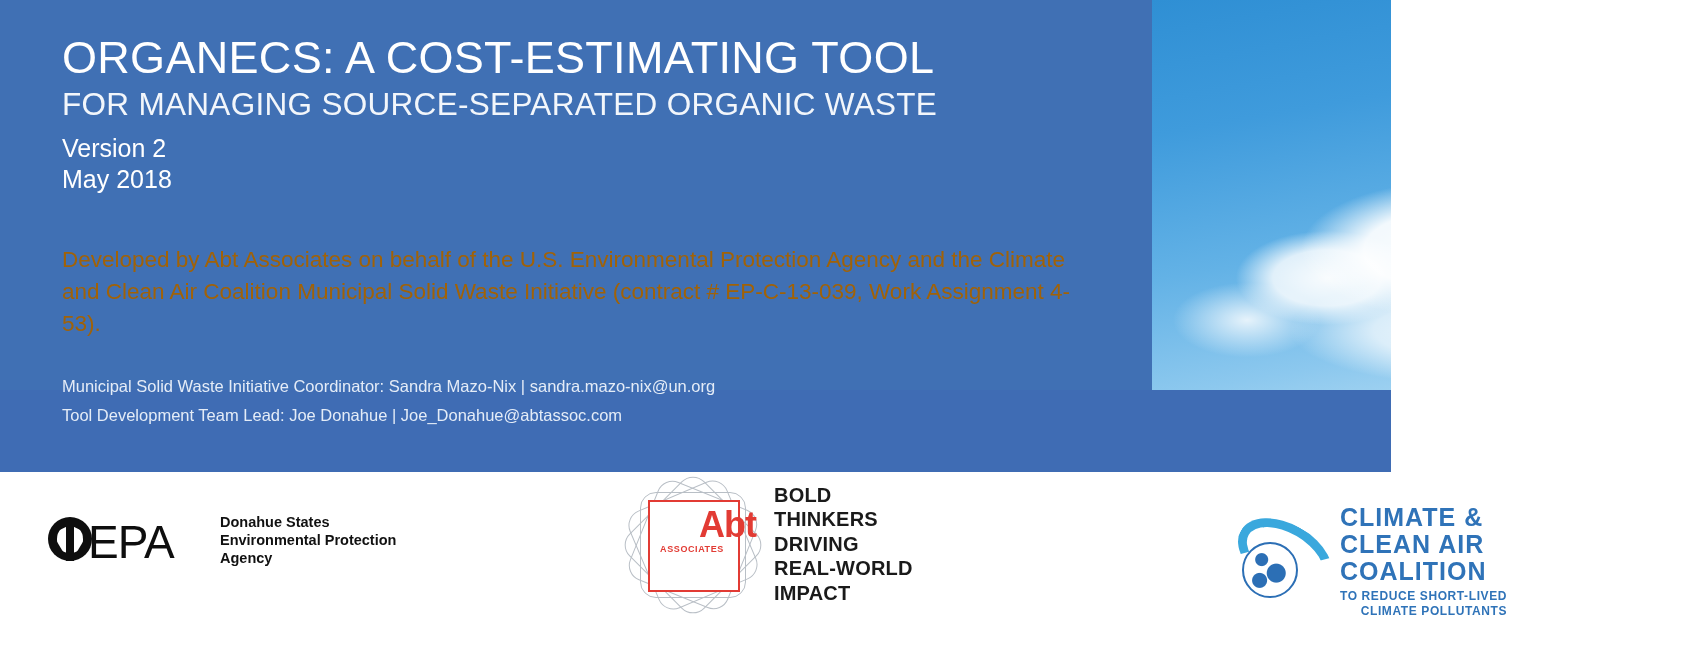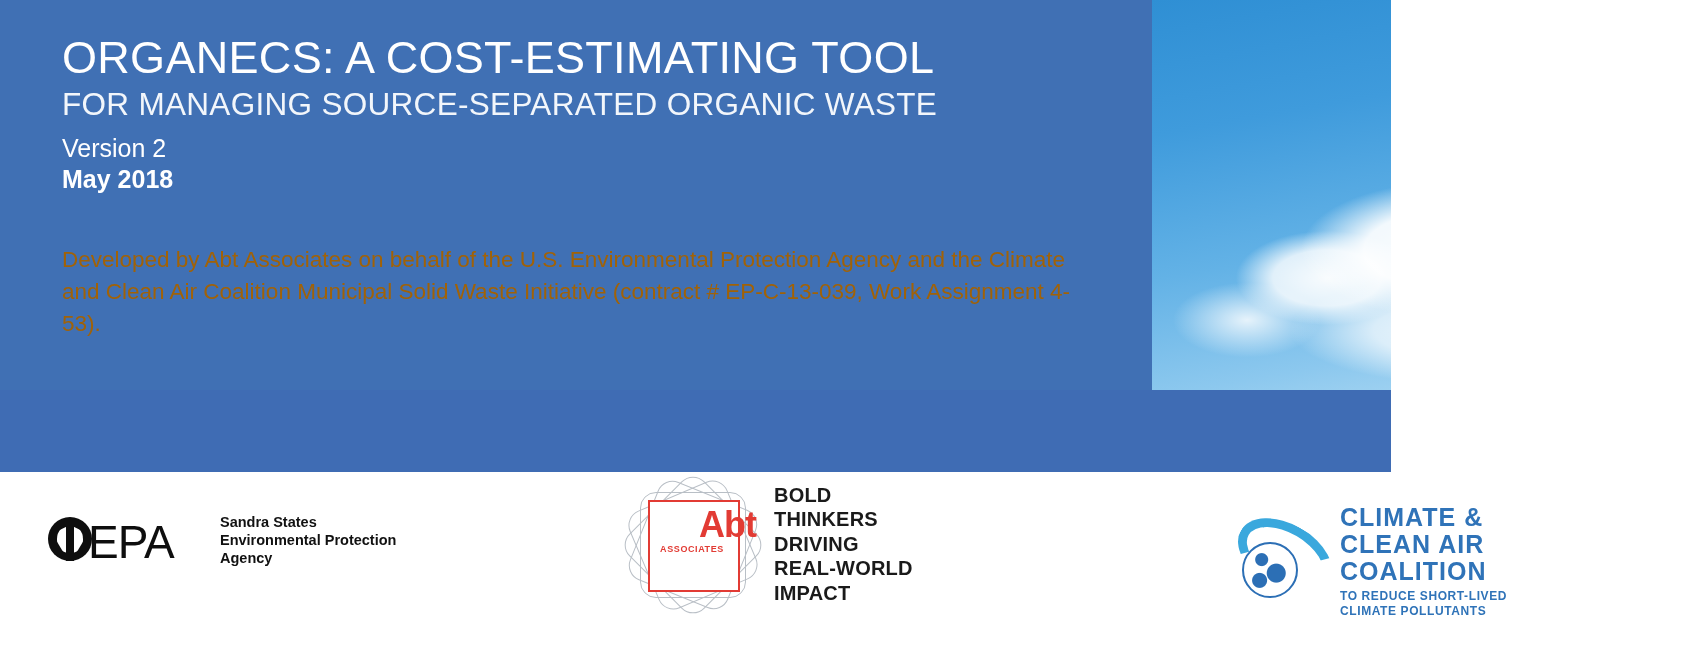--- a/index.html
+++ b/index.html
@@ -107,21 +107,21 @@
     line-height: 1.26;
     margin: 10px 0 0 0;
     color: #ffffff;
     font-weight: 400;
   }
   .date {
     font-size: 25px;
     line-height: 1.26;
     margin: 0;
     color: #ffffff;
-    font-weight: 700;
+    font-weight: 400;
   }
   .developed {
     margin: 48px 0 0 0;
     font-size: 22.5px;
     line-height: 1.42;
     color: #a16207;
     font-weight: 400;
     max-width: 1010px;
   }
 
@@ -302,20 +302,21 @@
     color: #2f73b8;
     letter-spacing: 1px;
   }
   .ccac-sub {
     margin-top: 5px;
     font-size: 12px;
     font-weight: bold;
     line-height: 1.2;
     color: #2f73b8;
     letter-spacing: 0.6px;
+    text-align: right;
   }
 </style>
 </head>
 <body>
 
 <div id="page">
 
   <div class="hero">
 
     <div class="hero-photo"></div>
@@ -324,31 +325,35 @@
     <div class="hero-band"></div>
 
     <div class="hero-text">
       <div class="title-main">ORGANECS: A COST-ESTIMATING TOOL</div>
       <div class="title-sub">FOR MANAGING SOURCE-SEPARATED ORGANIC WASTE</div>
       <div class="version">Version 2</div>
       <div class="date">May 2018</div>
       <div class="developed">Developed by Abt Associates on behalf of the U.S. Environmental Protection Agency and the Climate and Clean Air Coalition Municipal Solid Waste Initiative (contract # EP-C-13-039, Work Assignment 4-53).</div>
     </div>
 
+    <div class="contacts">
+      <div>Municipal Solid Waste Initiative Coordinator: Sandra Mazo-Nix | sandra.mazo-nix@un.org</div>
+      <div>Tool Development Team Lead: Joe Donahue | Joe_Donahue@abtassoc.com</div>
+    </div>
   </div>
 
   <div class="logos">
 
     <div class="epa">
       <div class="epa-mark">
         <div class="epa-seal"></div>
         <div class="epa-letters">EPA</div>
       </div>
       <div class="epa-words">
-        <div>Sandra States</div>
+        <div>Donahue States</div>
         <div>Environmental Protection</div>
         <div>Agency</div>
       </div>
     </div>
 
     <div class="abt">
       <div class="abt-mark">
         <div class="abt-star" style="transform:rotate(0deg)"></div>
         <div class="abt-star" style="transform:rotate(22deg)"></div>
         <div class="abt-star" style="transform:rotate(45deg)"></div>

